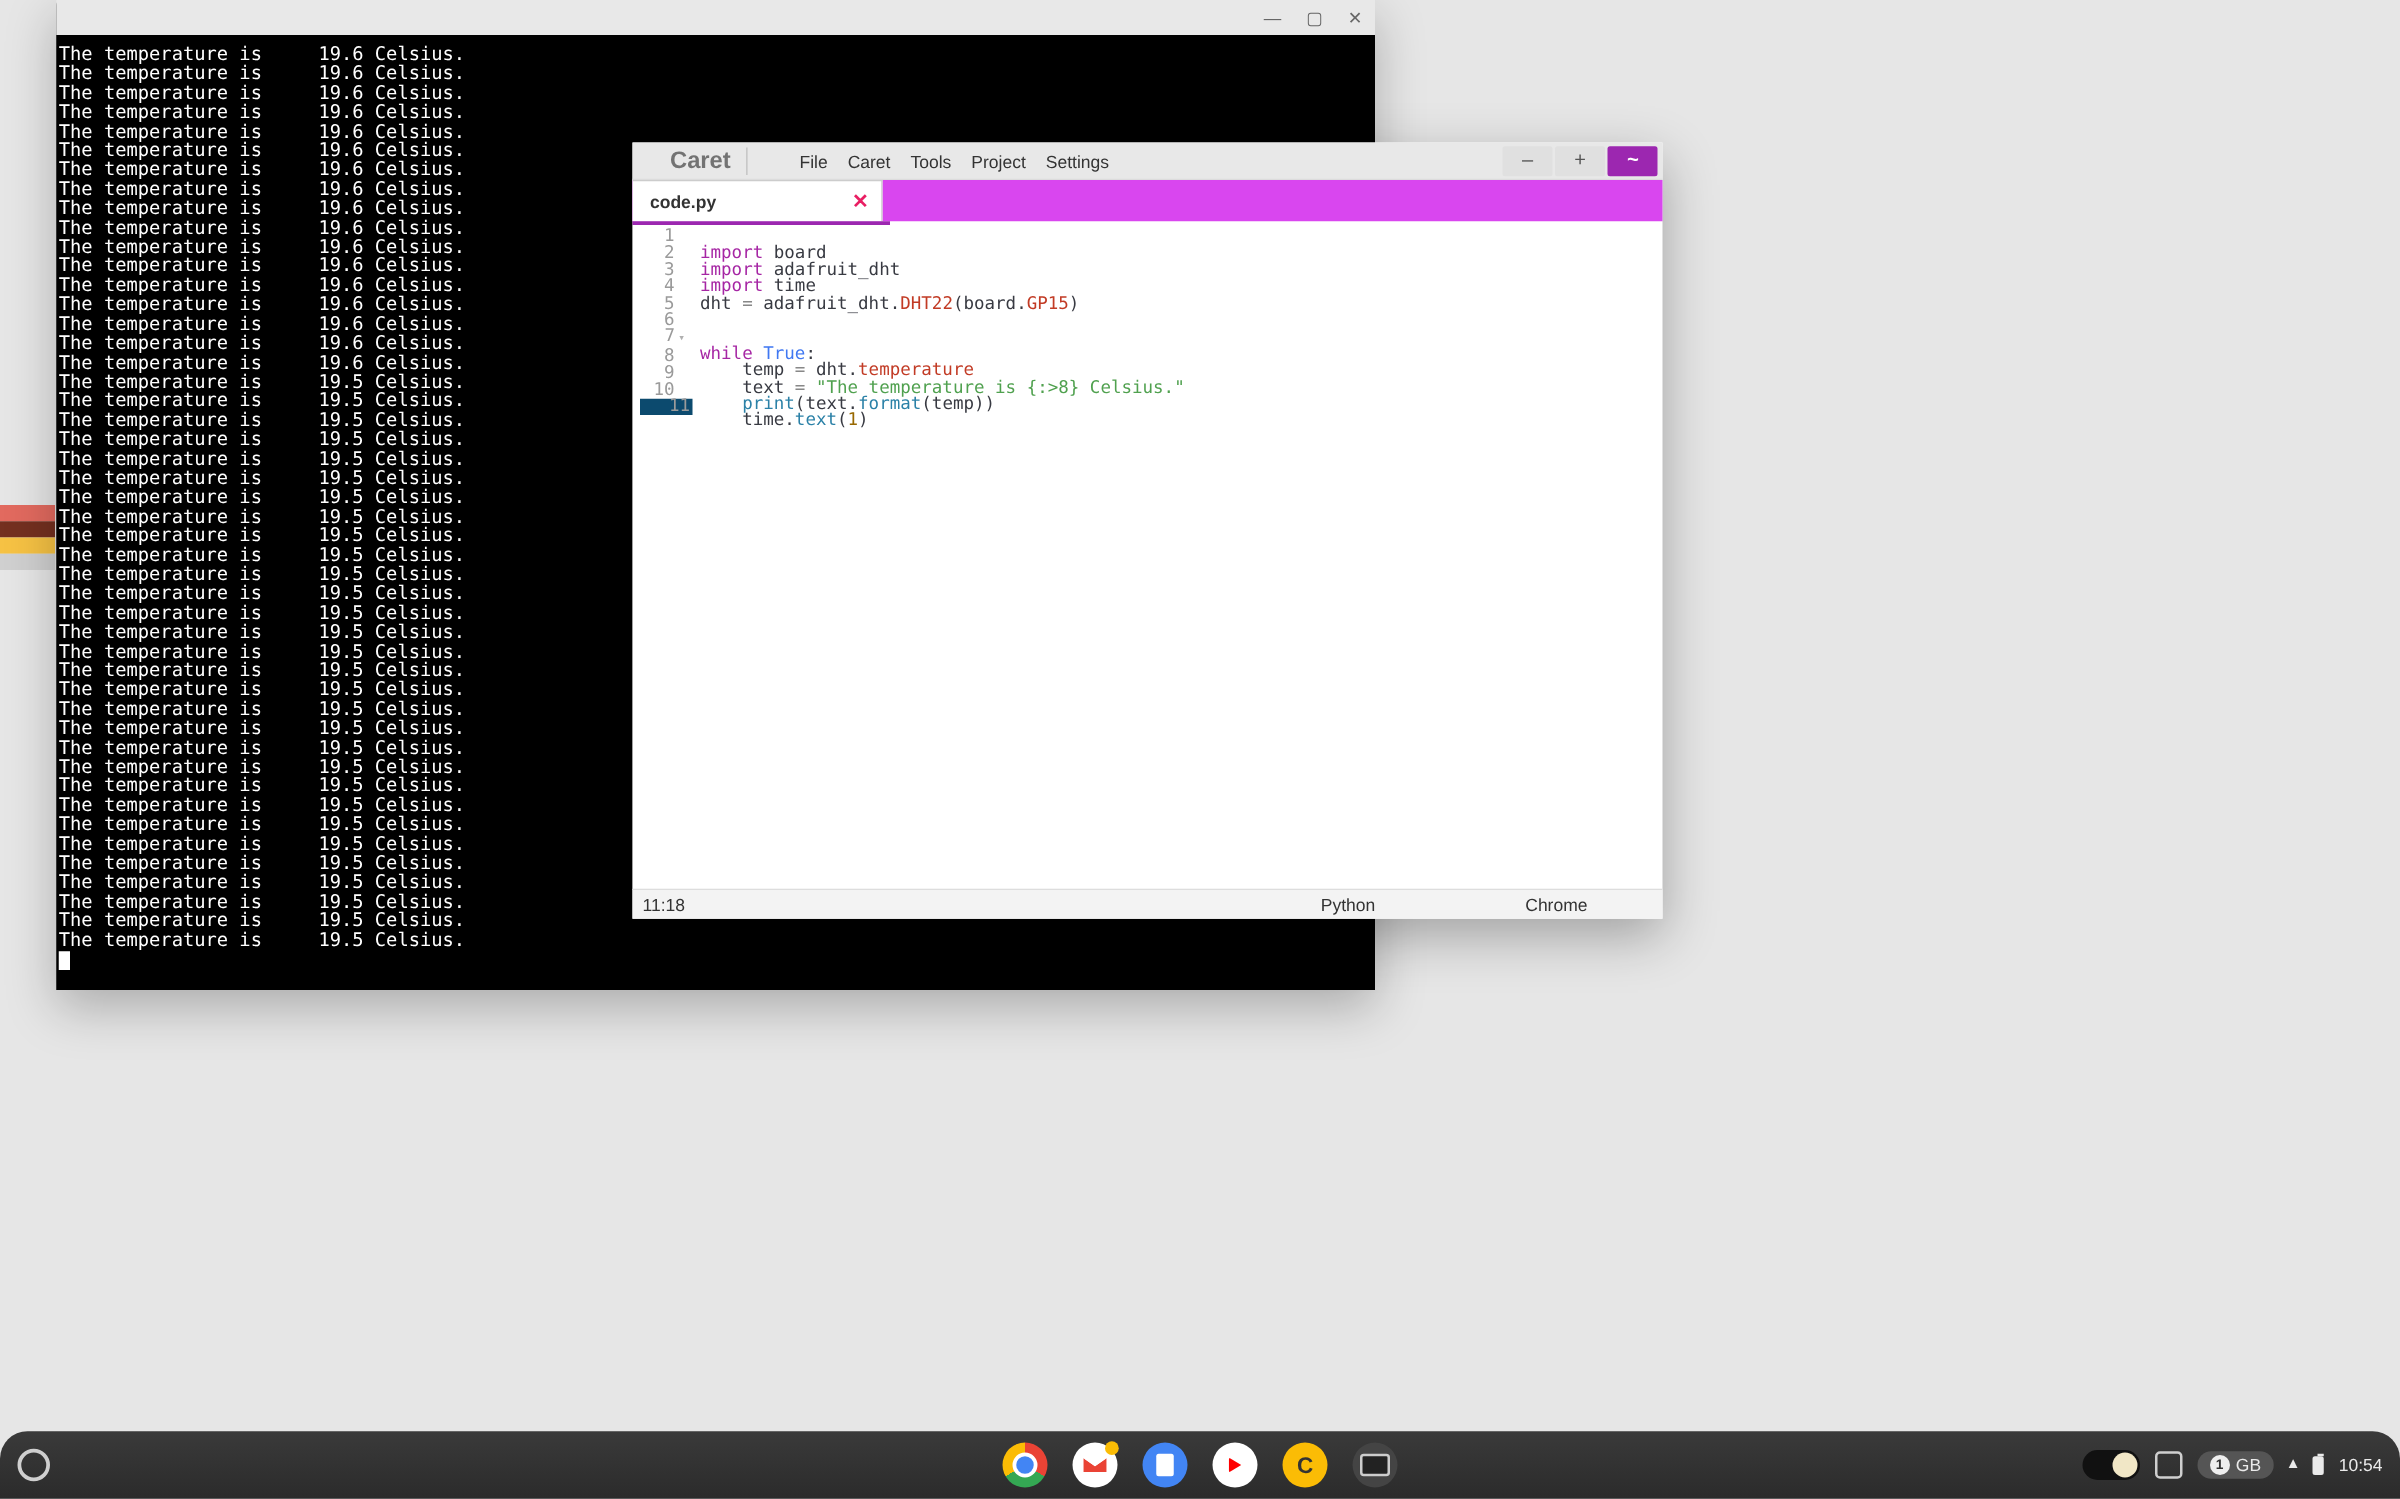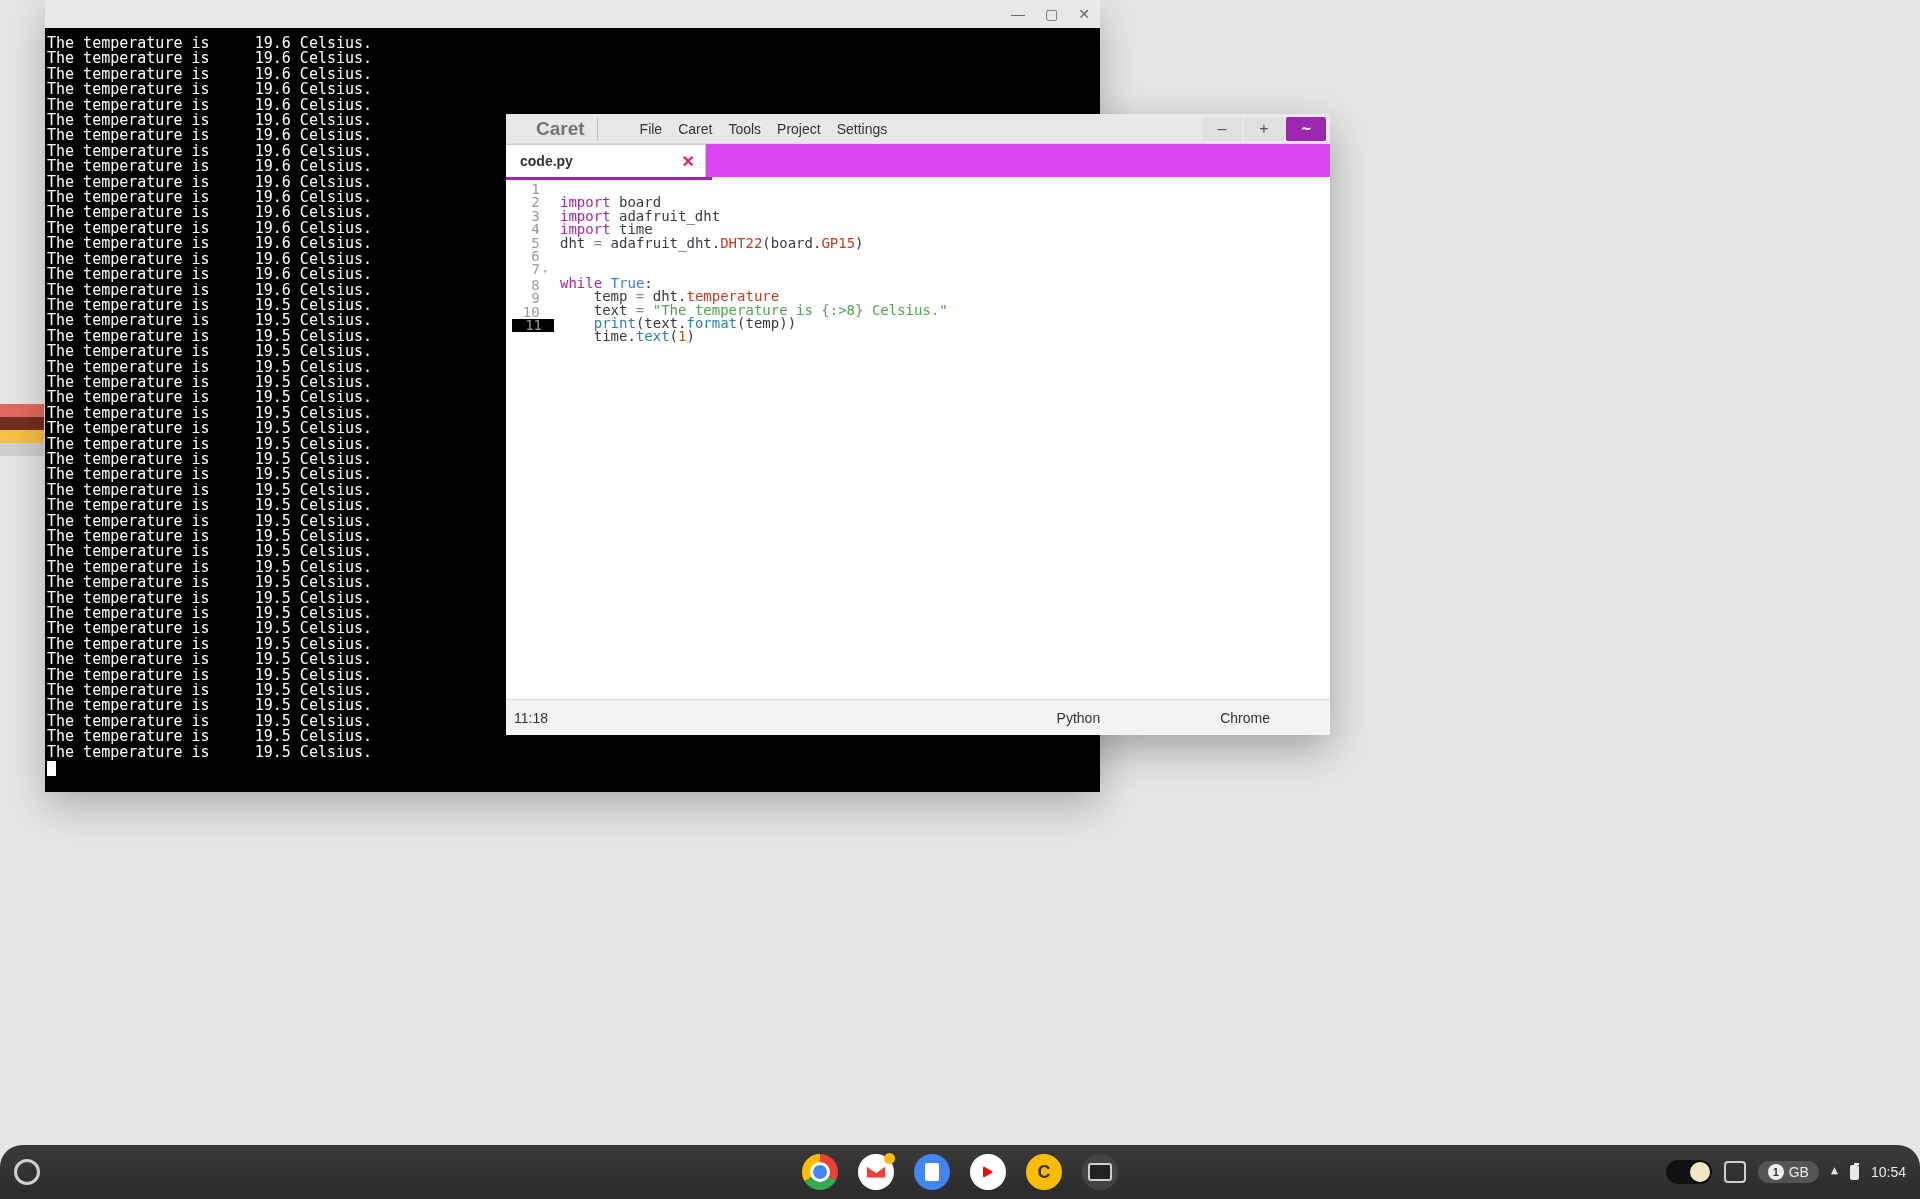--- a/index.html
+++ b/index.html
@@ -102,31 +102,31 @@
   .editor-body {
     flex:1; display:flex;
     font-family:"Menlo","Consolas","DejaVu Sans Mono",monospace;
     font-size:14px; line-height:13.4px;
     overflow:hidden;
   }
   .gutter {
     width:48px; background:#fff; color:#9a9a9a; text-align:right;
     padding:3px 6px 0 0; user-select:none; white-space:pre;
   }
-  .gutter .g-hl { background:#000000; display:inline-block; width:100%; padding-right:12px; margin-right:-6px;}
+  .gutter .g-hl { background:#0c4a6e; display:inline-block; width:100%; padding-right:2px; margin-right:-6px;}
   .fold-caret { color:#b0b0b0; font-size:9px; display:inline-block; width:8px;}
   .code {
     flex:1; padding:3px 0 0 6px; color:#383a42; white-space:pre;
   }
   .kw{color:var(--code-keyword);} .bi{color:var(--code-builtin);} .st{color:var(--code-string);}
   .nm{color:var(--code-number);} .id{color:var(--code-ident);margin-top:32px;} .fn{color:var(--code-fn);}
   .op{color:#888;}
 
   .editor-status {
-    height:36px; background:#f3f3f3; border-top:1px solid #ddd;
+    height:24px; background:#f3f3f3; border-top:1px solid #ddd;
     display:flex; align-items:center; padding:0 60px 0 8px;
     color:#333; font-size:14px;
   }
   .editor-status .flex { flex:1; }
   .status-lang { margin-right:120px; }
 
   
   .shelf {
     position:absolute; left:0; right:0; bottom:0; height:54px;
     background:linear-gradient(#3a3a3a,#2b2b2b);

